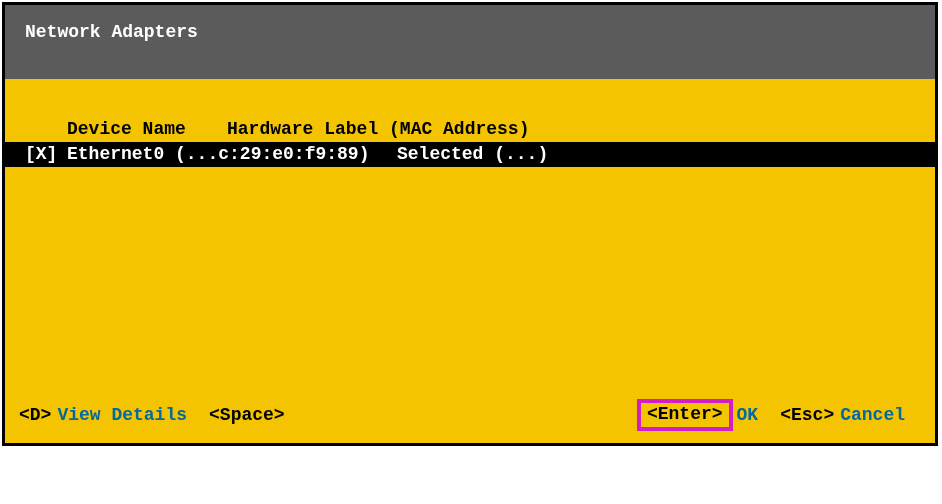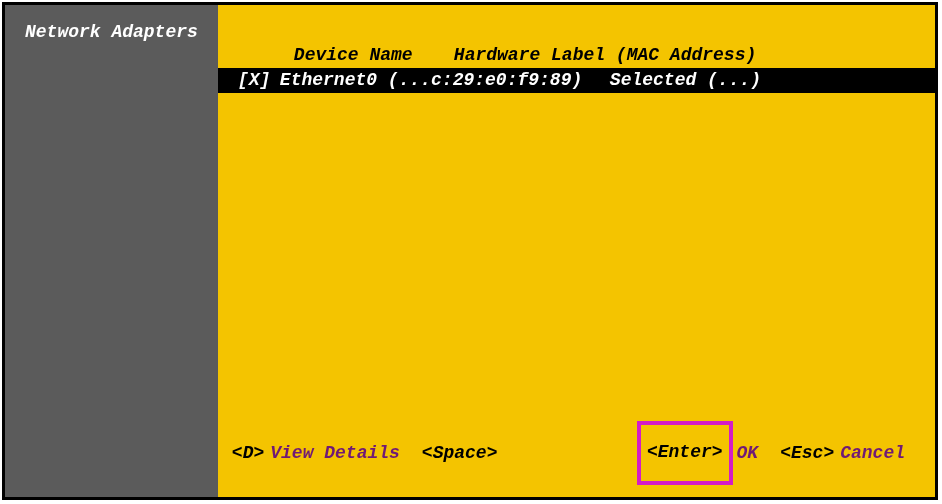--- a/index.html
+++ b/index.html
@@ -9,25 +9,24 @@
     height: 504px;
     font-family: "Courier New", Courier, monospace;
     font-size: 18px;
     overflow: hidden;
     background: #fff;
   }
   .panel {
     box-sizing: border-box;
     border: 3px solid #000;
     width: 936px;
-    height: 498px;
+    height: 444px;
     margin: 2px;
     display: flex;
-    flex-direction: row;
-    font-style: italic;
+    flex-direction: column;
   }
   .header {
     background: #5b5b5b;
     color: #c7c7c7;
     padding: 14px 20px 20px 20px;
     line-height: 1.45;
   }
   .header-title {
     color: #ffffff;
     font-weight: bold;
@@ -37,21 +36,21 @@
     background: #f4c400;
     flex: 1 1 auto;
     position: relative;
     color: #000;
   }
   .table {
     padding-top: 38px;
   }
   .row {
     display: flex;
-    padding-left: 34px;
+    padding-left: 20px;
     padding-right: 20px;
     line-height: 1.4;
   }
   .col-sel    { width: 42px;  white-space: nowrap; }
   .col-device { width: 160px; white-space: nowrap; }
   .col-hw     { width: 330px; white-space: nowrap; }
   .col-status { flex: 1;      white-space: nowrap; }
   .head-row {
     font-weight: bold;
   }
@@ -72,26 +71,26 @@
     padding-right: 14px;
     display: flex;
     align-items: center;
     font-weight: bold;
   }
   .footer .key {
     color: #000;
     margin-right: 6px;
   }
   .footer .action {
-    color: #701a75;
+    color: #0369a1;
     margin-right: 22px;
   }
   .enter-box {
     border: 4px solid #d41cc7;
-    padding: 18px 6px;
+    padding: 2px 6px;
     display: inline-block;
     line-height: 1.1;
     margin-right: 4px;
   }
   .spacer {
     flex: 1;
   }
 </style>
 </head>
 <body>

